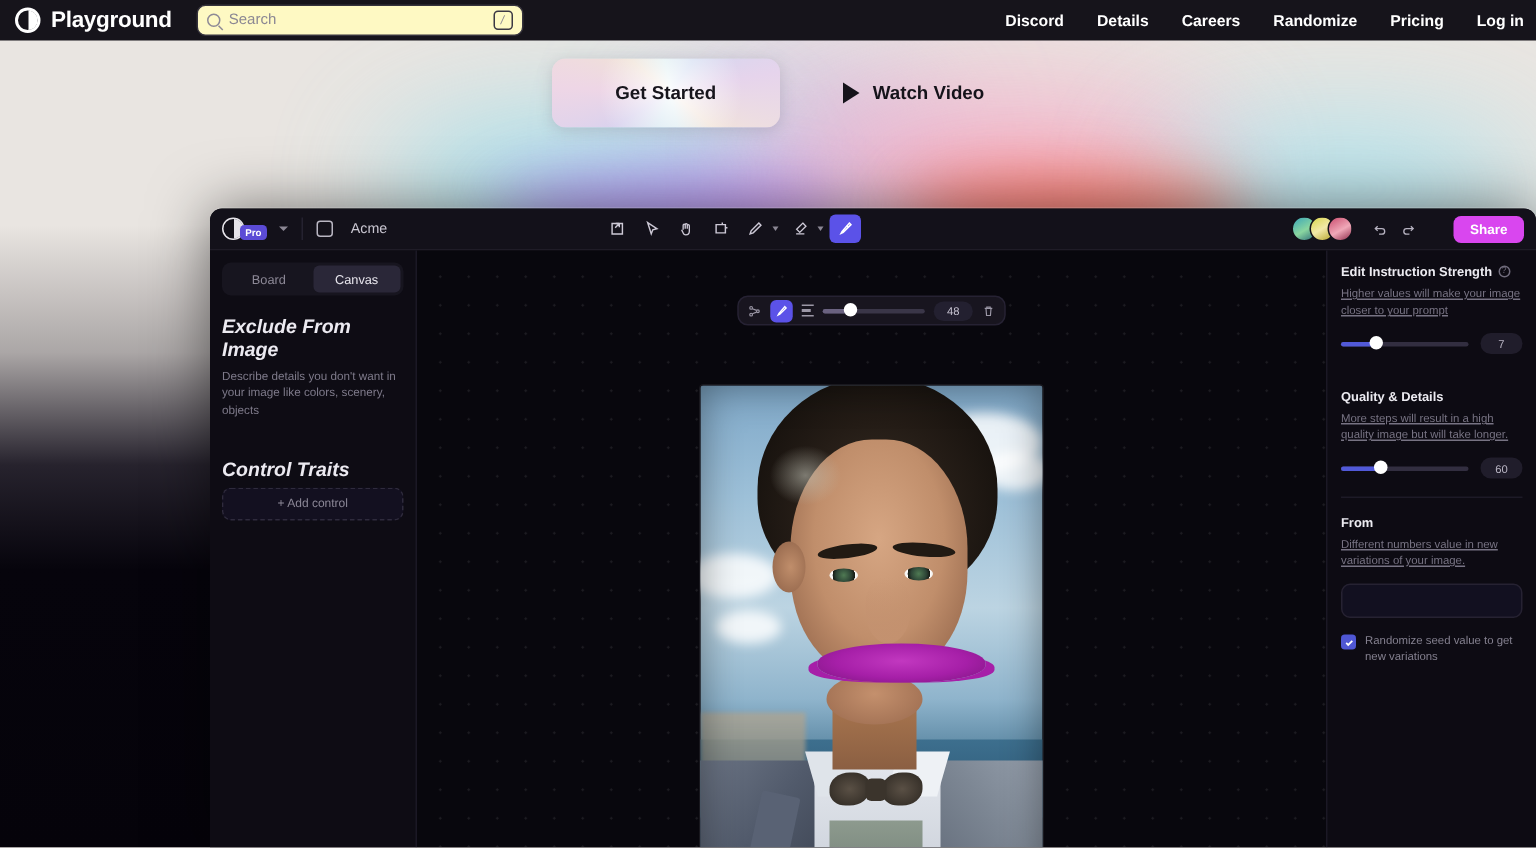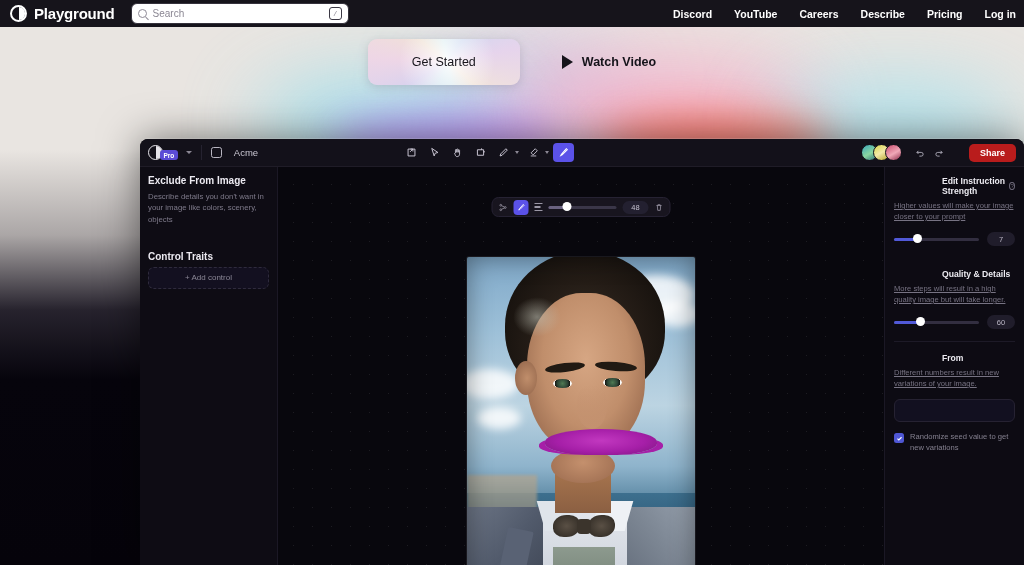--- a/index.html
+++ b/index.html
@@ -56,21 +56,21 @@
   .brand-mark::after {
     content: ""; position: absolute; left: 50%; top: 0;
     width: 50%; height: 100%; background: #fff;
     border-radius: 0 9px 9px 0;
   }
   .brand-name { color: #fff; font-size: 15px; font-weight: bold; letter-spacing: -.2px; }
 
   .searchbox {
     margin-left: 16px; width: 218px; height: 21px;
     border: 1px solid #35323c; border-radius: 6px;
-    background: #ffffff;
+    background: #fef9c3;
     display: flex; align-items: center; padding: 0 6px; gap: 6px;
   }
   .search-ico { width: 9px; height: 9px; border: 1.3px solid #8e8a96; border-radius: 50%; position: relative; flex: none;}
   .search-ico::after { content:""; position:absolute; right:-3px; bottom:-2px; width:4px; height:1.3px; background:#8e8a96; transform: rotate(45deg);}
   .search-ph { color: #8b8793; font-size: 10px; flex: 1; }
   .slash-key {
     width: 13px; height: 13px; border: 1px solid #3b3844; border-radius: 3px;
     color: #8b8793; font-size: 8px; display: flex; align-items: center; justify-content: center;
     font-style: italic;
   }
@@ -84,21 +84,21 @@
     width: 152px; height: 46px; border-radius: 9px;
     background:
       radial-gradient(circle at 52% 48%, rgba(255,255,255,.9) 0%, rgba(255,255,255,0) 58%),
       conic-gradient(from 200deg at 52% 48%,
         #cfe3ef 0deg, #d9d2ee 38deg, #eed6e6 72deg, #f0e2d6 108deg,
         #d8ecef 150deg, #cdd8f0 196deg, #e6d4ec 240deg, #f2e4da 290deg,
         #d6e9ef 330deg, #cfe3ef 360deg);
     box-shadow: 0 2px 10px rgba(120,110,130,.28);
     display: flex; align-items: center; justify-content: center;
   }
-  .cta-primary span { color: #17151c; font-size: 12.5px; font-weight: normal; }
+  .cta-primary span { color: #17151c; font-size: 12.5px; font-weight: bold; }
   .cta-secondary { display: flex; align-items: center; gap: 9px; }
   .play-tri { width: 0; height: 0; border-left: 11px solid #15131a; border-top: 7px solid transparent; border-bottom: 7px solid transparent; }
   .cta-secondary span { color: #15131a; font-size: 12.5px; font-weight: bold; }
 
   
   #app {
     position: absolute; left: 140px; top: 139px;
     width: 884px; height: 426px;
     background: #0b0a10;
     border-radius: 8px 8px 0 0;
@@ -141,41 +141,41 @@
   .hdr-right { margin-left: auto; display: flex; align-items: center; gap: 5px; }
   .avatars { display: flex; }
   .avatar { width: 17px; height: 17px; border-radius: 50%; border: 1.5px solid #13111a; margin-left: -5px; }
   .avatar:first-child { margin-left: 0; }
   .a1 { background: linear-gradient(150deg,#3aa6b8,#8ad6a0 55%,#2e6e7a); }
   .a2 { background: linear-gradient(150deg,#d8d54a,#f3e9a8 50%,#b6a52c); }
   .a3 { background: linear-gradient(150deg,#c94b6d,#f0a8b8 55%,#8e2c4a); }
   .ur-wrap { display: flex; gap: 2px; margin-left: 5px; }
   .ur { width: 17px; height: 17px; display: flex; align-items: center; justify-content: center; color: #b6b2c0; }
   .share-btn {
-    background: #b91c1c; color: #fff; font-size: 9px; font-weight: bold;
+    background: #d946ef; color: #fff; font-size: 9px; font-weight: bold;
     border-radius: 5px; padding: 4px 11px; margin-left: 16px;
   }
 
   .app-body { flex: 1; display: flex; min-height: 0; }
 
   
   .left-panel {
     width: 138px; flex: none; background: #0e0c14;
     border-right: 1px solid #1b1825;
     padding: 8px 8px 0;
   }
   .seg {
     display: flex; background: #17151f; border-radius: 6px; padding: 2px; margin-bottom: 13px;
   }
   .seg-item {
     flex: 1; text-align: center; font-size: 8.5px; color: #8d8997;
     padding: 4px 0; border-radius: 4px;
   }
   .seg-item.active { background: #2a2738; color: #e9e7ee; }
-  .sec-title { color: #eceaf1; font-size: 10px; font-weight: bold; margin-bottom: 5px; }
+  .sec-title { color: #eceaf1; font-size: 13px; font-weight: bold; margin-bottom: 5px; font-style: italic; }
   .sec-desc { color: #7e7a8a; font-size: 7.8px; line-height: 1.45; margin-bottom: 9px; }
   .field {
     height: 21px; border: 1px solid #272333; border-radius: 6px;
     background: #141120; display: flex; align-items: center; padding: 0 8px;
   }
   .field-ph { color: #5d5868; font-size: 7.8px; }
   .sec-gap { height: 17px; }
   .add-btn {
     height: 22px; border: 1px dashed #2f2b3d; border-radius: 6px;
     display: flex; align-items: center; justify-content: center;
@@ -280,21 +280,21 @@
   .lapel { position:absolute; left: 36px; top: 272px; width: 26px; height: 48px;
           background: #596274; transform: rotate(12deg); border-radius: 2px; }
   .art-vig { position:absolute; inset:0; box-shadow: inset 0 0 26px rgba(0,0,0,.42); }
 
   
   .right-panel {
     width: 140px; flex: none; background: #0d0b13;
     border-left: 1px solid #1b1825;
     padding: 9px 9px 0;
   }
-  .rp-title-row { display: flex; align-items: center; gap: 4px; margin-bottom: 4px; margin-left: 48px; }
+  .rp-title-row { display: flex; align-items: center; gap: 4px; margin-bottom: 4px; }
   .rp-title { color: #ecebf1; font-size: 8.6px; font-weight: bold; }
   .help-ico {
     width: 8px; height: 8px; border-radius: 50%; border: 1px solid #6f6b7b;
     color: #6f6b7b; font-size: 6px; display: flex; align-items: center; justify-content: center;
   }
   .rp-desc { color: #777383; font-size: 7.6px; line-height: 1.45; margin-bottom: 10px; text-decoration: underline; }
   .slider-row { display: flex; align-items: center; gap: 8px; margin-bottom: 6px; }
   .slider { flex: 1; height: 3px; background: #322e40; border-radius: 2px; position: relative; }
   .slider .fill { position:absolute; left:0; top:0; height:100%; border-radius:2px; background: #5159d8; }
   .slider .knob { position:absolute; top: -3.3px; width: 9px; height: 9px; border-radius: 50%; background: #fff; }
@@ -330,23 +330,23 @@
     </div>
 
     <div class="searchbox">
       <span class="search-ico"></span>
       <span class="search-ph">Search</span>
       <span class="slash-key">/</span>
     </div>
 
     <div class="navlinks">
       <a class="navlink">Discord</a>
-      <a class="navlink">YouTube</a>
+      <a class="navlink">Details</a>
       <a class="navlink">Careers</a>
-      <a class="navlink">Describe</a>
+      <a class="navlink">Randomize</a>
       <a class="navlink">Pricing</a>
       <a class="navlink">Log in</a>
     </div>
   </div>
 
   <div id="hero">
     <div class="cta-primary">
       <span>Get Started</span>
     </div>
     <div class="cta-secondary">
@@ -431,20 +431,24 @@
               </svg>
           </div>
         </div>
         <div class="share-btn">Share</div>
       </div>
     </div>
 
     <div class="app-body">
 
       <div class="left-panel">
+        <div class="seg">
+          <div class="seg-item">Board</div>
+          <div class="seg-item active">Canvas</div>
+        </div>
 
         <div>
           <div class="sec-title">Exclude From Image</div>
           <div class="sec-desc">Describe details you don't want in your image like colors, scenery, objects</div>
         </div>
 
         <div class="sec-gap"></div>
 
         <div>
           <div class="sec-title">Control Traits</div>
@@ -551,21 +555,21 @@
             <span class="pill">60</span>
           </div>
         </div>
 
         <div class="rp-sep"></div>
 
         <div>
           <div class="rp-title-row">
             <span class="rp-title">From</span>
           </div>
-          <div class="rp-desc">Different numbers result in new variations of your image.</div>
+          <div class="rp-desc">Different numbers value in new variations of your image.</div>
           <div class="seed-field"></div>
           <div class="check-row">
             <span class="checkbox">
               <svg width="7" height="7" viewBox="0 0 12 12" fill="none" stroke="#fff" stroke-width="2">
                   <path d="M2.5 6.2l2.3 2.3L9.5 3.8"></path>
                 </svg>
             </span>
             <span class="check-lbl">Randomize seed value to get new variations</span>
           </div>
         </div>

